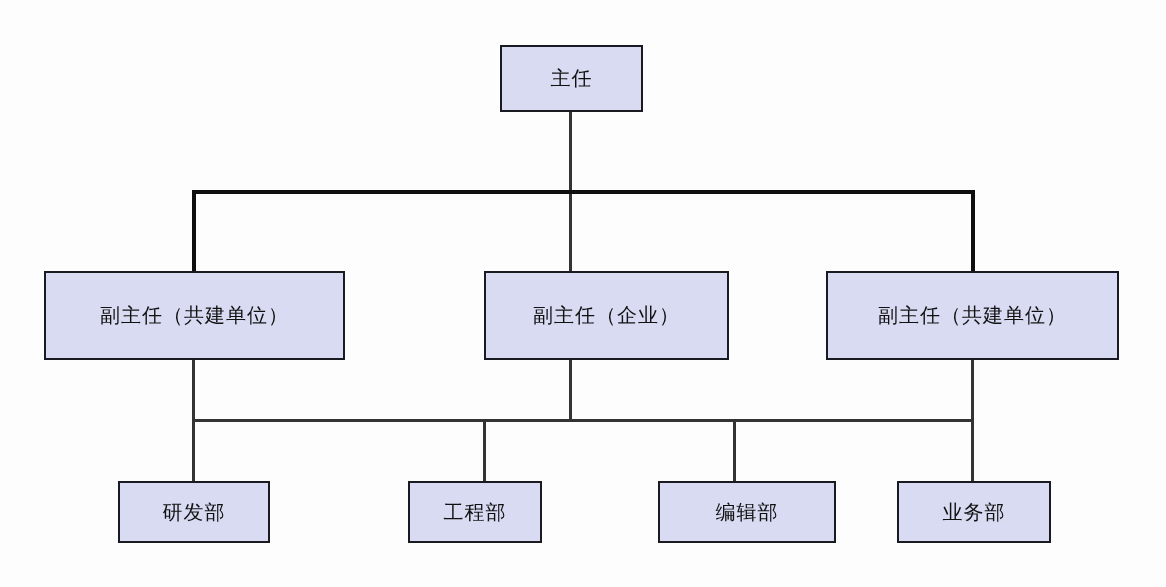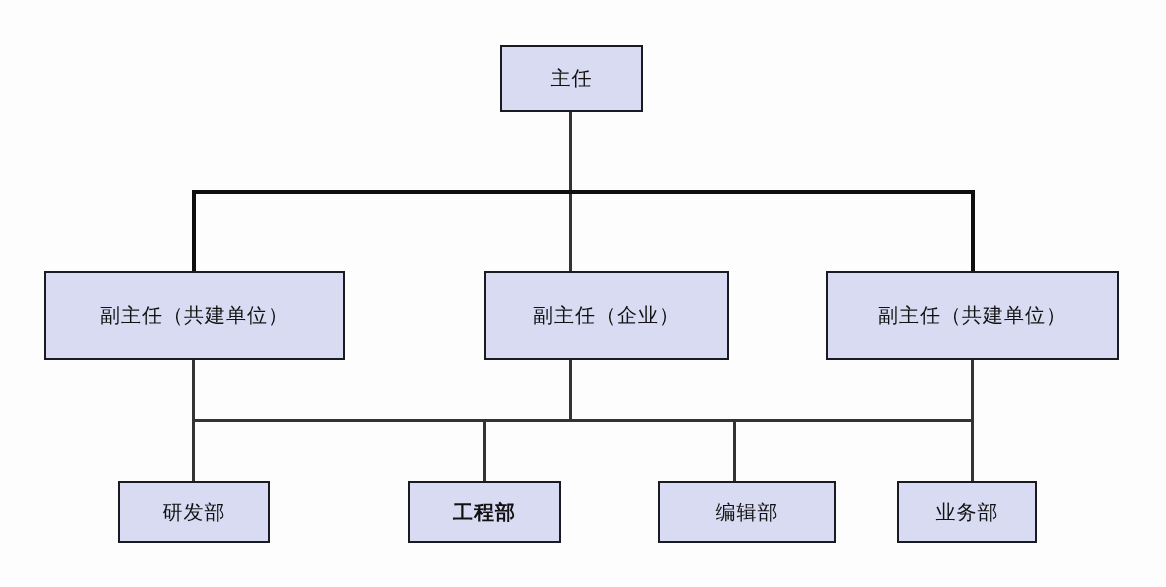--- a/index.html
+++ b/index.html
@@ -36,23 +36,23 @@
   .line.bold {
     background: var(--line-bold, #0f0f0f);
   }
 
   
   #node-root        { left: 500px; top: 45px;  width: 143px; height: 67px; }
   #node-deputy-a    { left: 44px;  top: 271px; width: 301px; height: 89px; }
   #node-deputy-b    { left: 448px; top: 271px; width: 245px; height: 89px; margin-left: 36px; }
   #node-deputy-c    { left: 826px; top: 271px; width: 293px; height: 89px; }
   #node-dept-a      { left: 118px; top: 481px; width: 152px; height: 62px; }
-  #node-dept-b      { left: 408px; top: 481px; width: 153px; height: 62px; font-weight: bold; }
+  #node-dept-b      { left: 408px; top: 481px; width: 134px; height: 62px; }
   #node-dept-c      { left: 658px; top: 481px; width: 178px; height: 62px; }
-  #node-dept-d      { left: 897px; top: 481px; width: 140px; height: 62px; }
+  #node-dept-d      { left: 897px; top: 481px; width: 154px; height: 62px; }
 
   
   #ln-root-stem     { left: 569px; top: 112px; width: 3px;   height: 80px; }
   #ln-top-bar       { left: 192px; top: 190px; width: 783px; height: 4px; }
   #ln-top-left      { left: 192px; top: 190px; width: 4px;   height: 81px; }
   #ln-top-mid       { left: 569px; top: 194px; width: 3px;   height: 77px; }
   #ln-top-right     { left: 971px; top: 190px; width: 4px;   height: 81px; }
   #ln-mid-left      { left: 192px; top: 360px; width: 3px;   height: 121px; }
   #ln-mid-center    { left: 569px; top: 360px; width: 3px;   height: 62px; }
   #ln-mid-right     { left: 971px; top: 360px; width: 3px;   height: 121px; }

